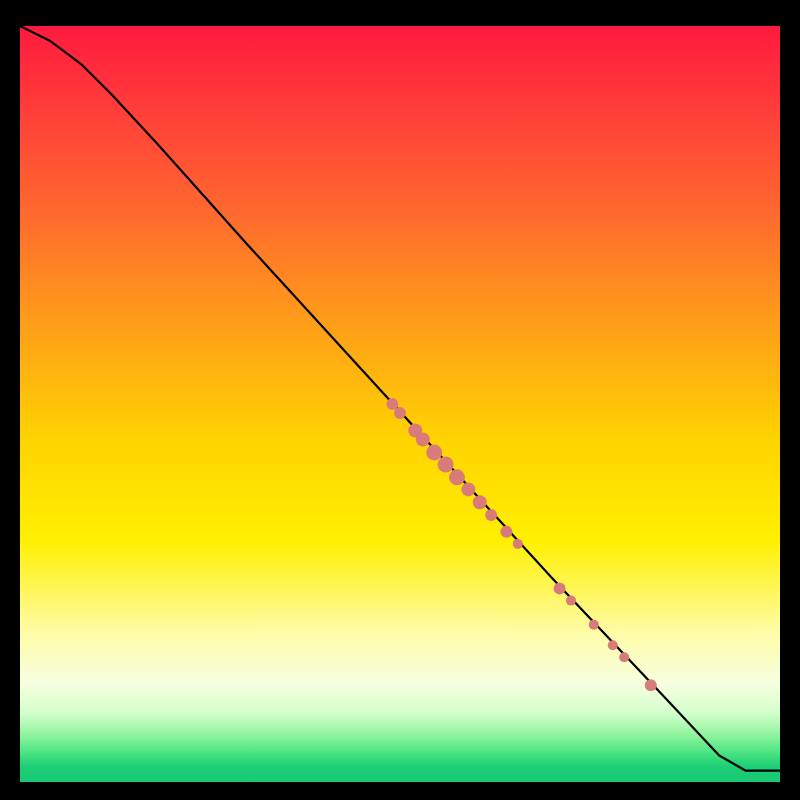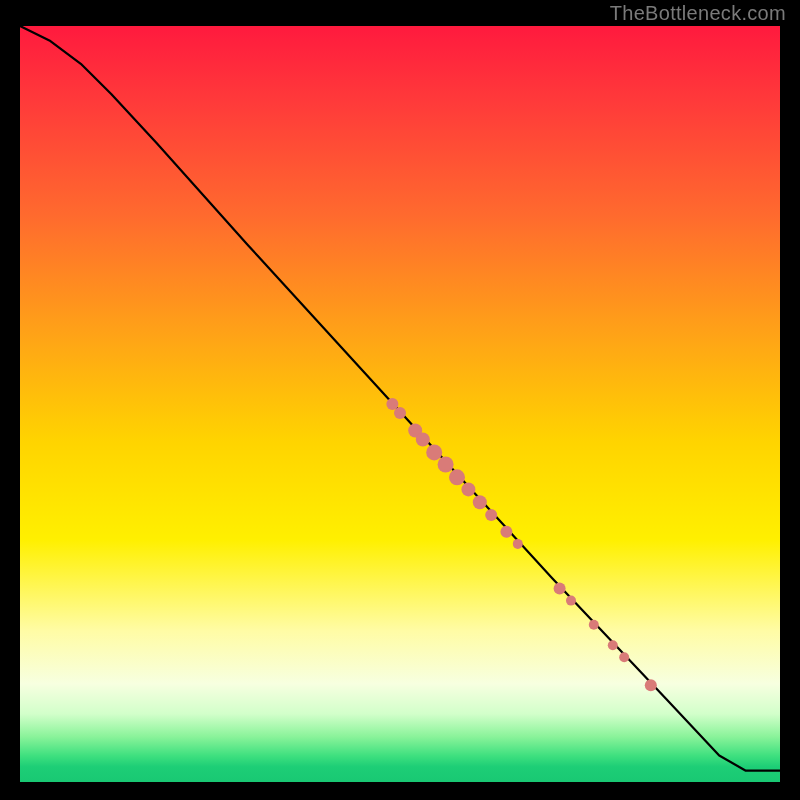--- a/index.html
+++ b/index.html
@@ -69,21 +69,20 @@
   .dot {
     fill: #d97b78;
     stroke: #d97b78;
     stroke-width: 0;
   }
 </style>
 </head>
 <body>
 
 <div class="stage">
-  <div class="watermark">TheBottleneck.com</div>
 
   <div class="plot-area">
     <svg class="curve" viewBox="0 0 760 756" preserveAspectRatio="none">
       <path id="curve-path" class="line" d="M0.0 0.0 L30.4 15.1 L60.8 37.8 L91.2 68.0 L136.8 117.2 L228.0 219.2 L380.0 385.6 L532.0 551.9 L646.0 672.8 L699.2 729.5 L725.8 744.7 L760.0 744.7"></path>
       <g id="dots-group">
           <circle cx="372.4" cy="378.0" r="6" class="dot" fill="#d97b78"></circle>
           <circle cx="380.0" cy="387.1" r="6" class="dot" fill="#d97b78"></circle>
           <circle cx="395.2" cy="404.5" r="7" class="dot" fill="#d97b78"></circle>
           <circle cx="402.8" cy="413.5" r="7" class="dot" fill="#d97b78"></circle>
           <circle cx="414.2" cy="426.4" r="8" class="dot" fill="#d97b78"></circle>

